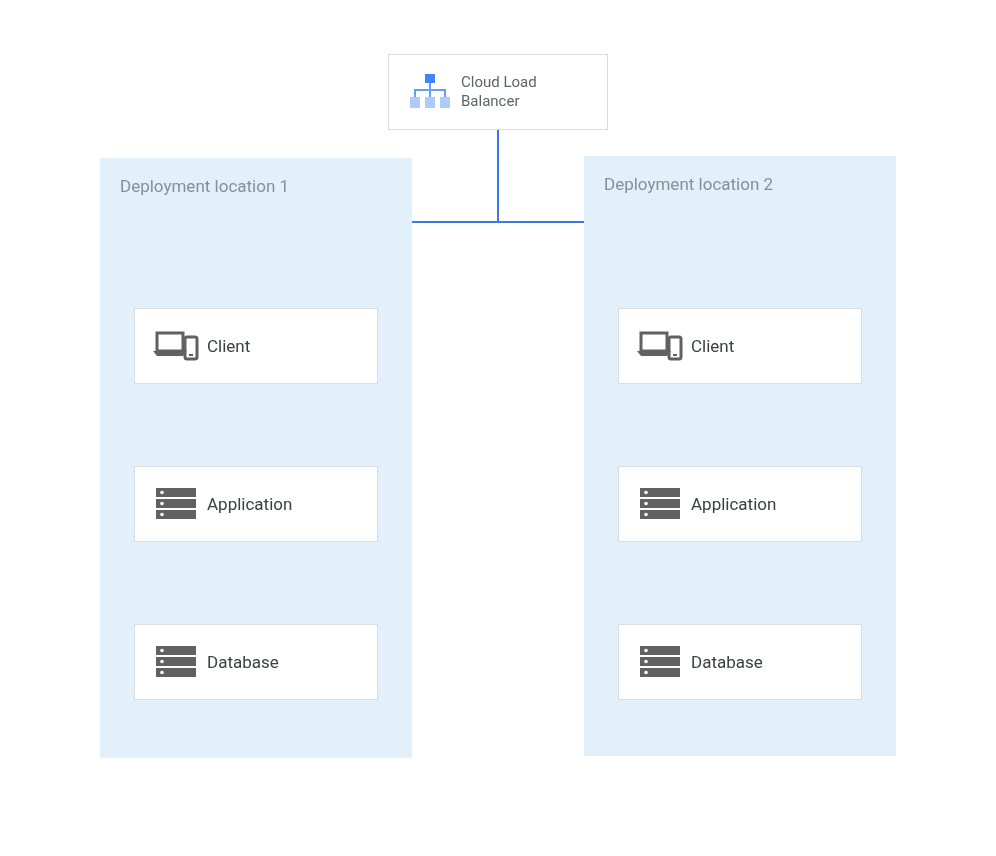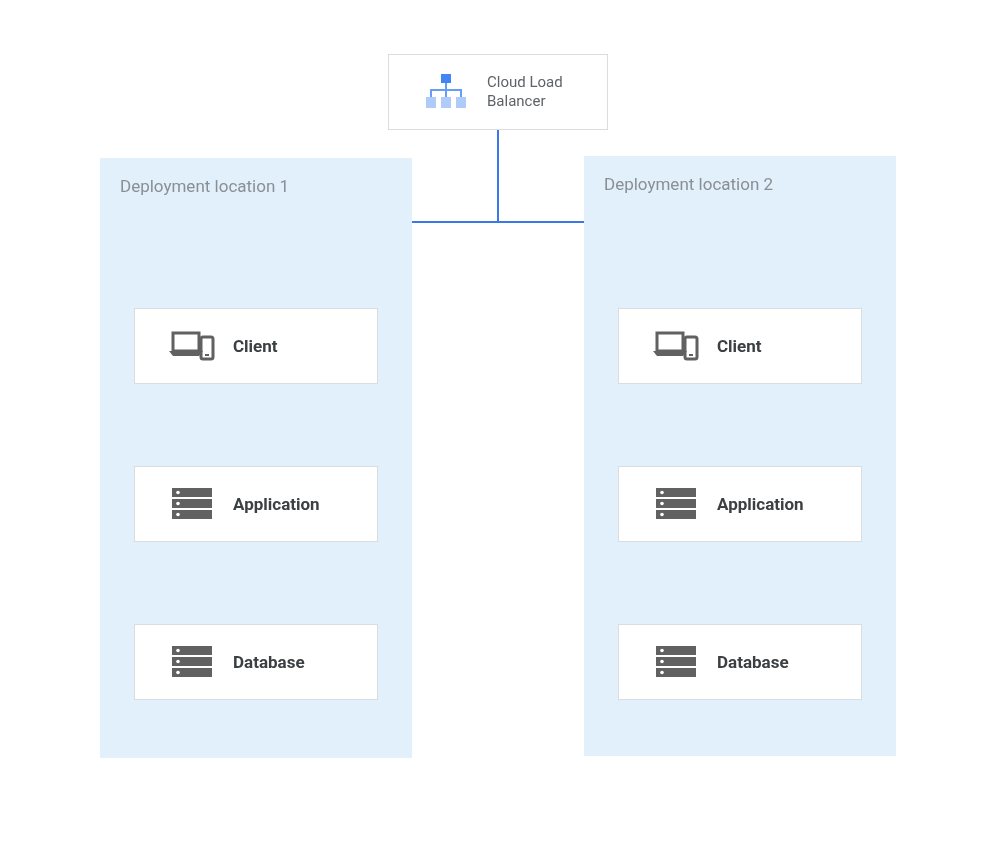--- a/index.html
+++ b/index.html
@@ -24,27 +24,27 @@
     font-size: 17px;
     color: #8a8f94;
     font-weight: 400;
   }
   .node {
     position: absolute;
     background: #ffffff;
     border: 1px solid #dadce0;
     display: flex;
     align-items: center;
-    padding: 0 34px;
-    gap: 18px;
+    padding: 0 18px;
+    gap: 8px;
   }
   .node-label {
     font-size: 17px;
     color: #3c4043;
-    font-weight: 700;
+    font-weight: 400;
   }
   .lb-label {
     font-size: 15px;
     color: #5f6368;
     line-height: 1.3;
   }
   .icon-wrap {
     width: 46px;
     height: 40px;
     display: flex;

